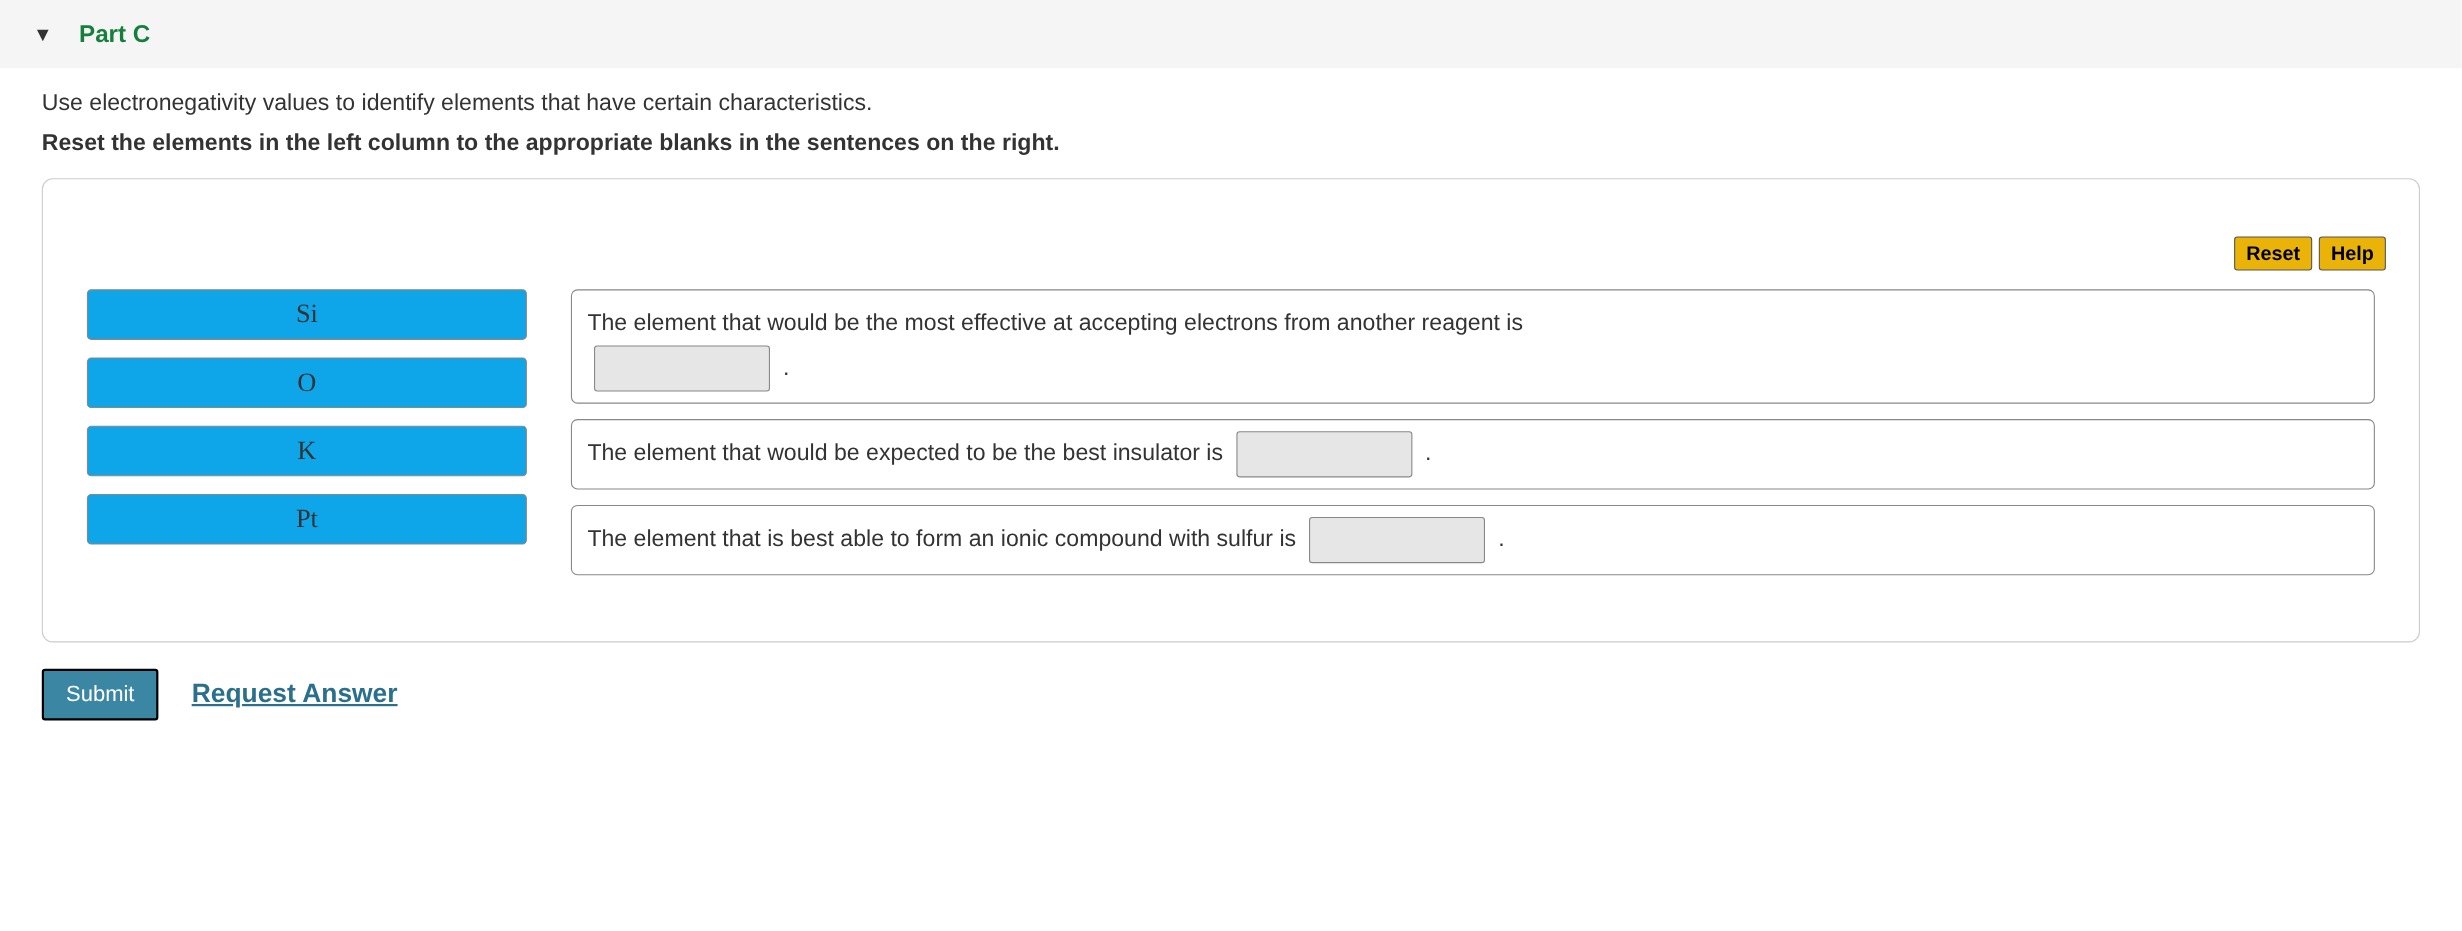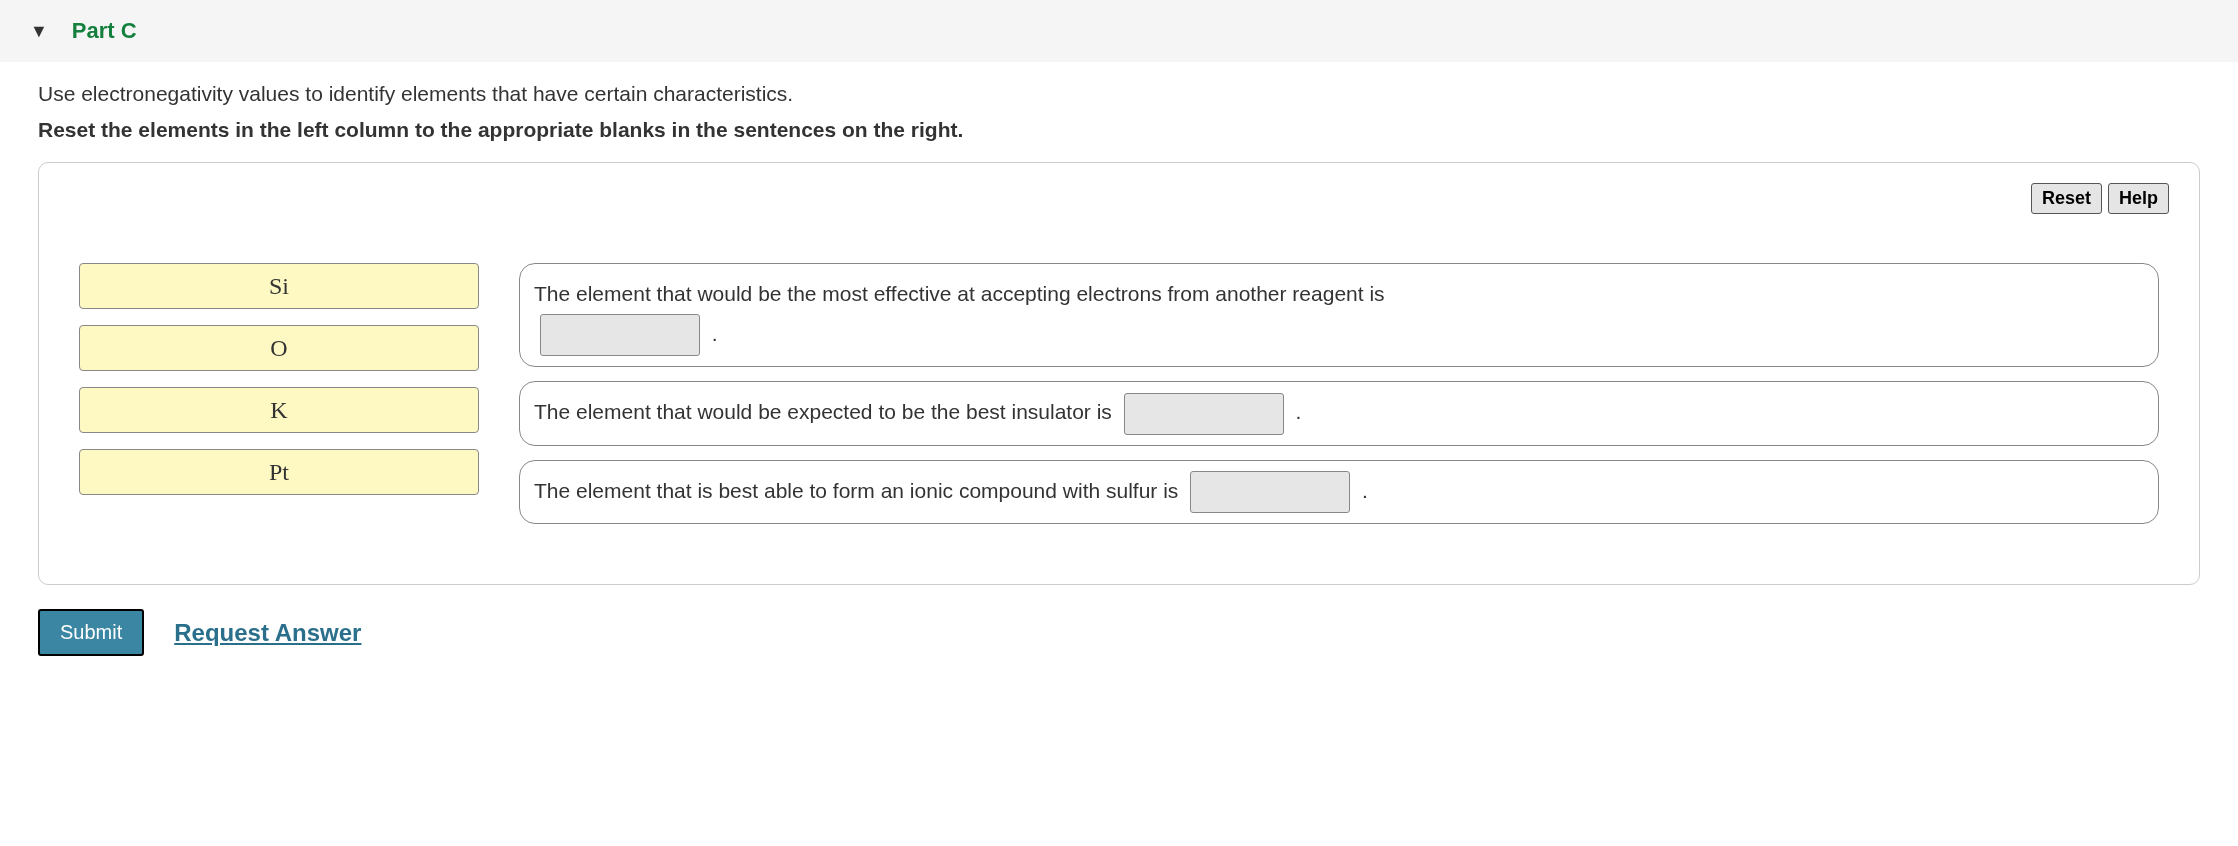--- a/index.html
+++ b/index.html
@@ -32,60 +32,61 @@
     position: relative;
   }
   .top-buttons {
     position: absolute;
     top: 20px;
     right: 30px;
     display: flex;
     gap: 6px;
   }
   .top-buttons button {
-    background: #e5e5e5;
+    background: #eab308;
     border: 1.5px solid #555;
     border-radius: 3px;
     font-weight: bold;
     font-size: 18px;
     padding: 4px 10px;
     cursor: pointer;
+    margin-top: 32px;
   }
   .cols {
     display: flex;
     gap: 40px;
     margin-top: 70px;
   }
   .left-col {
     display: flex;
     flex-direction: column;
     gap: 16px;
     width: 400px;
   }
   .chip {
-    background: #fef9c3;
+    background: #0ea5e9;
     border: 1.5px solid #888;
     border-radius: 4px;
     height: 46px;
     display: flex;
     align-items: center;
     justify-content: center;
     font-family: "Times New Roman", serif;
     font-size: 24px;
     cursor: grab;
   }
   .right-col {
     flex: 1;
     display: flex;
     flex-direction: column;
     gap: 14px;
   }
   .sentence-box {
     border: 1.5px solid #888;
-    border-radius: 16px;
+    border-radius: 6px;
     padding: 10px 14px;
     font-size: 21px;
     line-height: 1.9;
   }
   .dropslot {
     display: inline-block;
     width: 160px;
     height: 42px;
     background: #e6e6e6;
     border: 1.5px solid #888;

